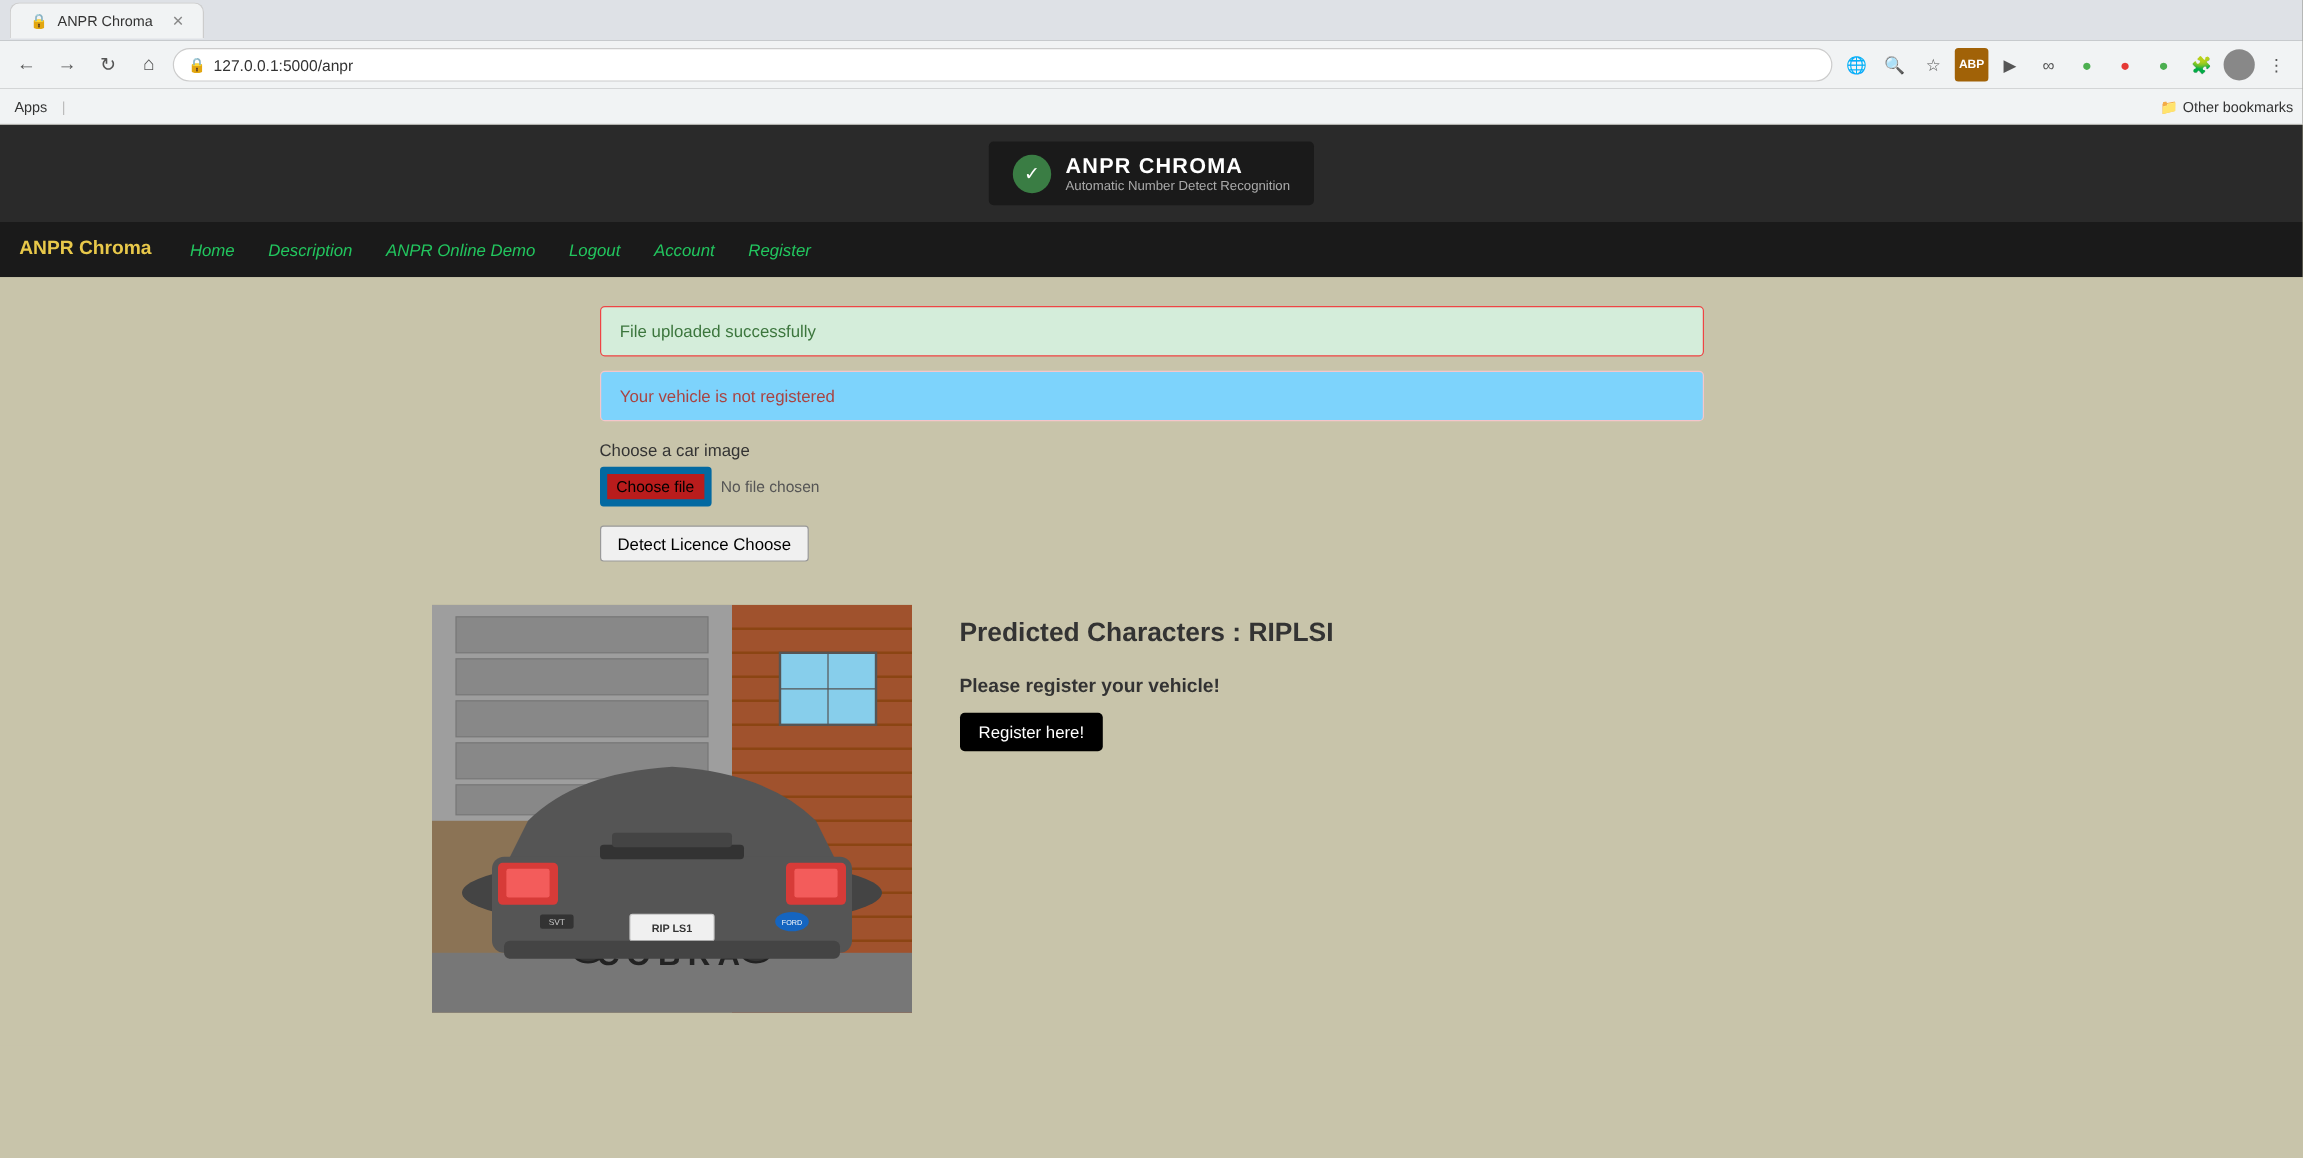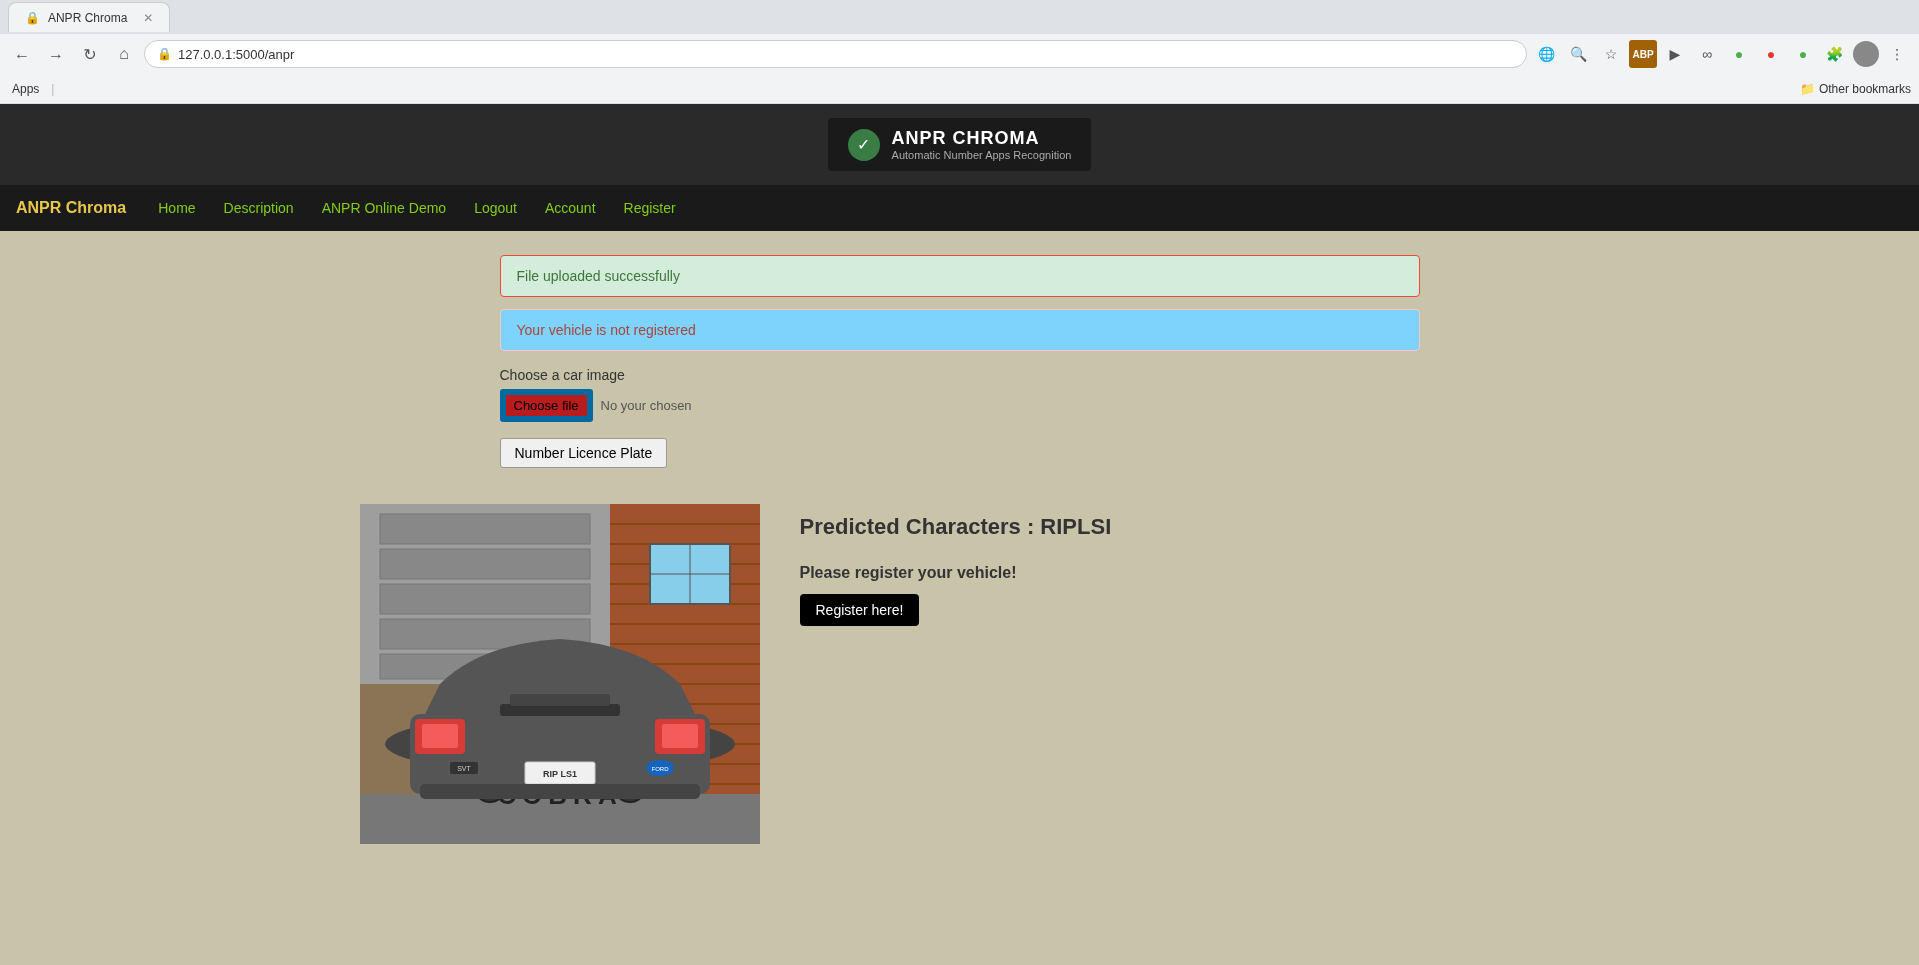--- a/index.html
+++ b/index.html
@@ -142,27 +142,28 @@
       height: 46px;
       gap: 4px;
     }
     .nav-brand {
       color: #e8c84a;
       font-size: 16px;
       font-weight: bold;
       margin-right: 16px;
     }
     .nav-link {
-      color: #84cc16;
+      color: #22c55e;
       text-decoration: none;
       padding: 0 12px;
       height: 56px;
       display: flex; align-items: center;
       font-size: 14px;
       cursor: pointer;
+      font-style: italic;
     }
 
     
     .main-content {
       padding: 24px 16px;
       background: #c8c4aa;
       min-height: 600px;
     }
 
     
@@ -330,21 +331,21 @@
 
 <div class="page-content">
 
   <div class="app-header-banner">
     <div class="app-header-inner">
       <div class="app-logo-check">
         <span>✓</span>
       </div>
       <div class="app-header-text">
         <div class="app-header-title">ANPR CHROMA</div>
-        <div class="app-header-subtitle">Automatic Number Apps Recognition</div>
+        <div class="app-header-subtitle">Automatic Number Detect Recognition</div>
       </div>
     </div>
   </div>
 
   <nav class="nav-bar">
     <span class="nav-brand">ANPR Chroma</span>
     <a class="nav-link">Home</a>
     <a class="nav-link">Description</a>
     <a class="nav-link">ANPR Online Demo</a>
     <a class="nav-link">Logout</a>
@@ -359,23 +360,23 @@
     </div>
 
     <div class="alert alert-danger">
       <span>Your vehicle is not registered</span>
     </div>
 
     <div class="form-section">
       <label class="form-label">Choose a car image</label>
       <div class="file-input-row">
         <button class="choose-file-btn">Choose file</button>
-        <span class="no-file-text">No your chosen</span>
+        <span class="no-file-text">No file chosen</span>
       </div>
-      <button class="detect-btn">Number Licence Plate</button>
+      <button class="detect-btn">Detect Licence Choose</button>
     </div>
 
     <div class="result-area">
 
       <div class="car-image-container">
         <svg class="car-svg" viewBox="0 0 400 340" xmlns="http://www.w3.org/2000/svg">
 
           <rect width="400" height="340" fill="#8B7355"></rect>
 
           <rect x="250" y="0" width="150" height="340" fill="#A0522D"></rect>

